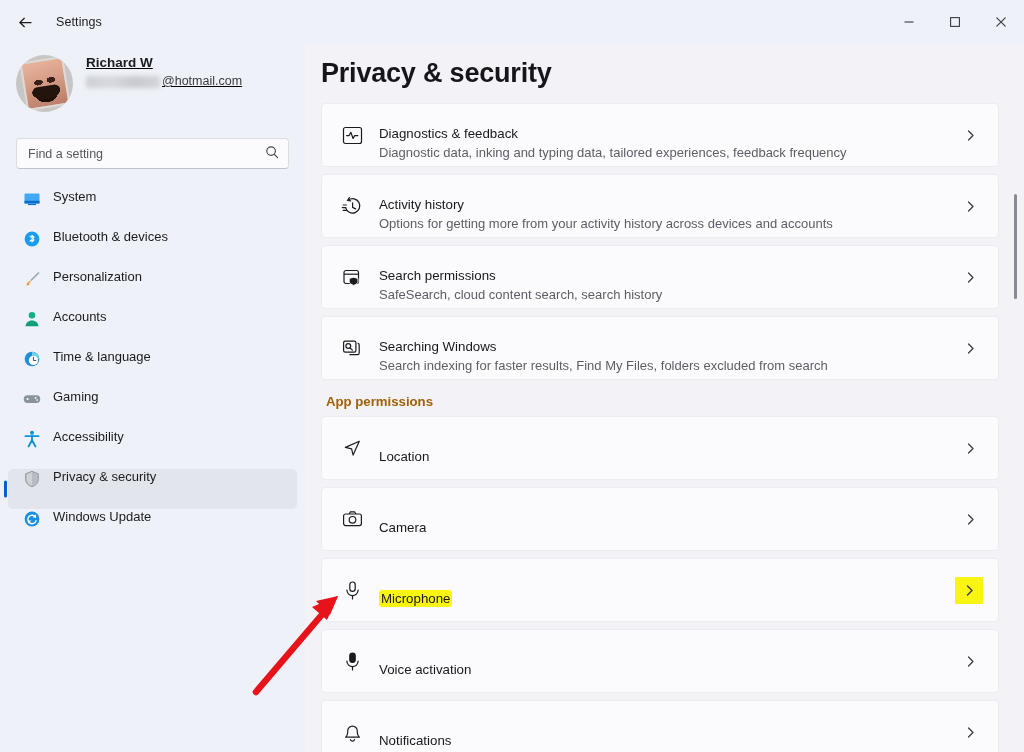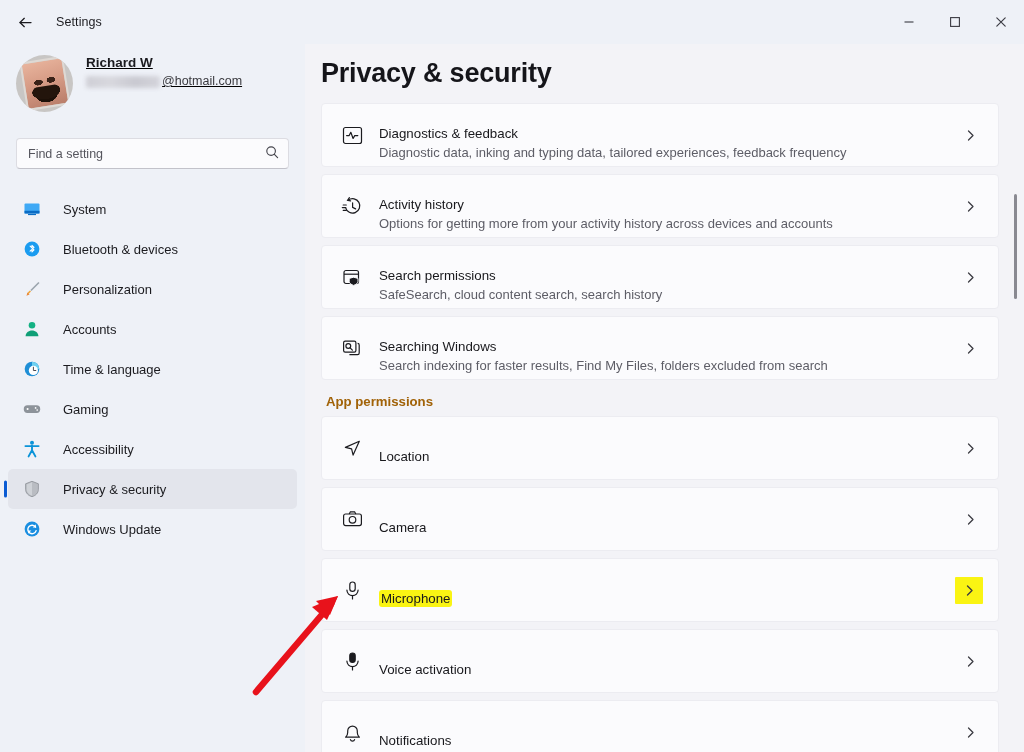--- a/index.html
+++ b/index.html
@@ -142,23 +142,22 @@
   }
   .searchwrap input::placeholder { color: #55555d; }
 
   .navlist { margin-top: 20px; }
   .navitem {
     position: relative;
     height: 40px;
     margin: 0 8px;
     padding-left: 14px;
     display: flex;
-    align-items: center;
     border-radius: 5px;
-    gap: 22px;
+    gap: 12px;
   }
   .navitem.selected { background: #e3e5ec; }
   .navitem.selected::before {
     content: "";
     position: absolute;
     left: -4px; top: 50%;
     transform: translateY(-50%);
     width: 3px; height: 17px;
     border-radius: 2px;
     background: #0a5bd3;

